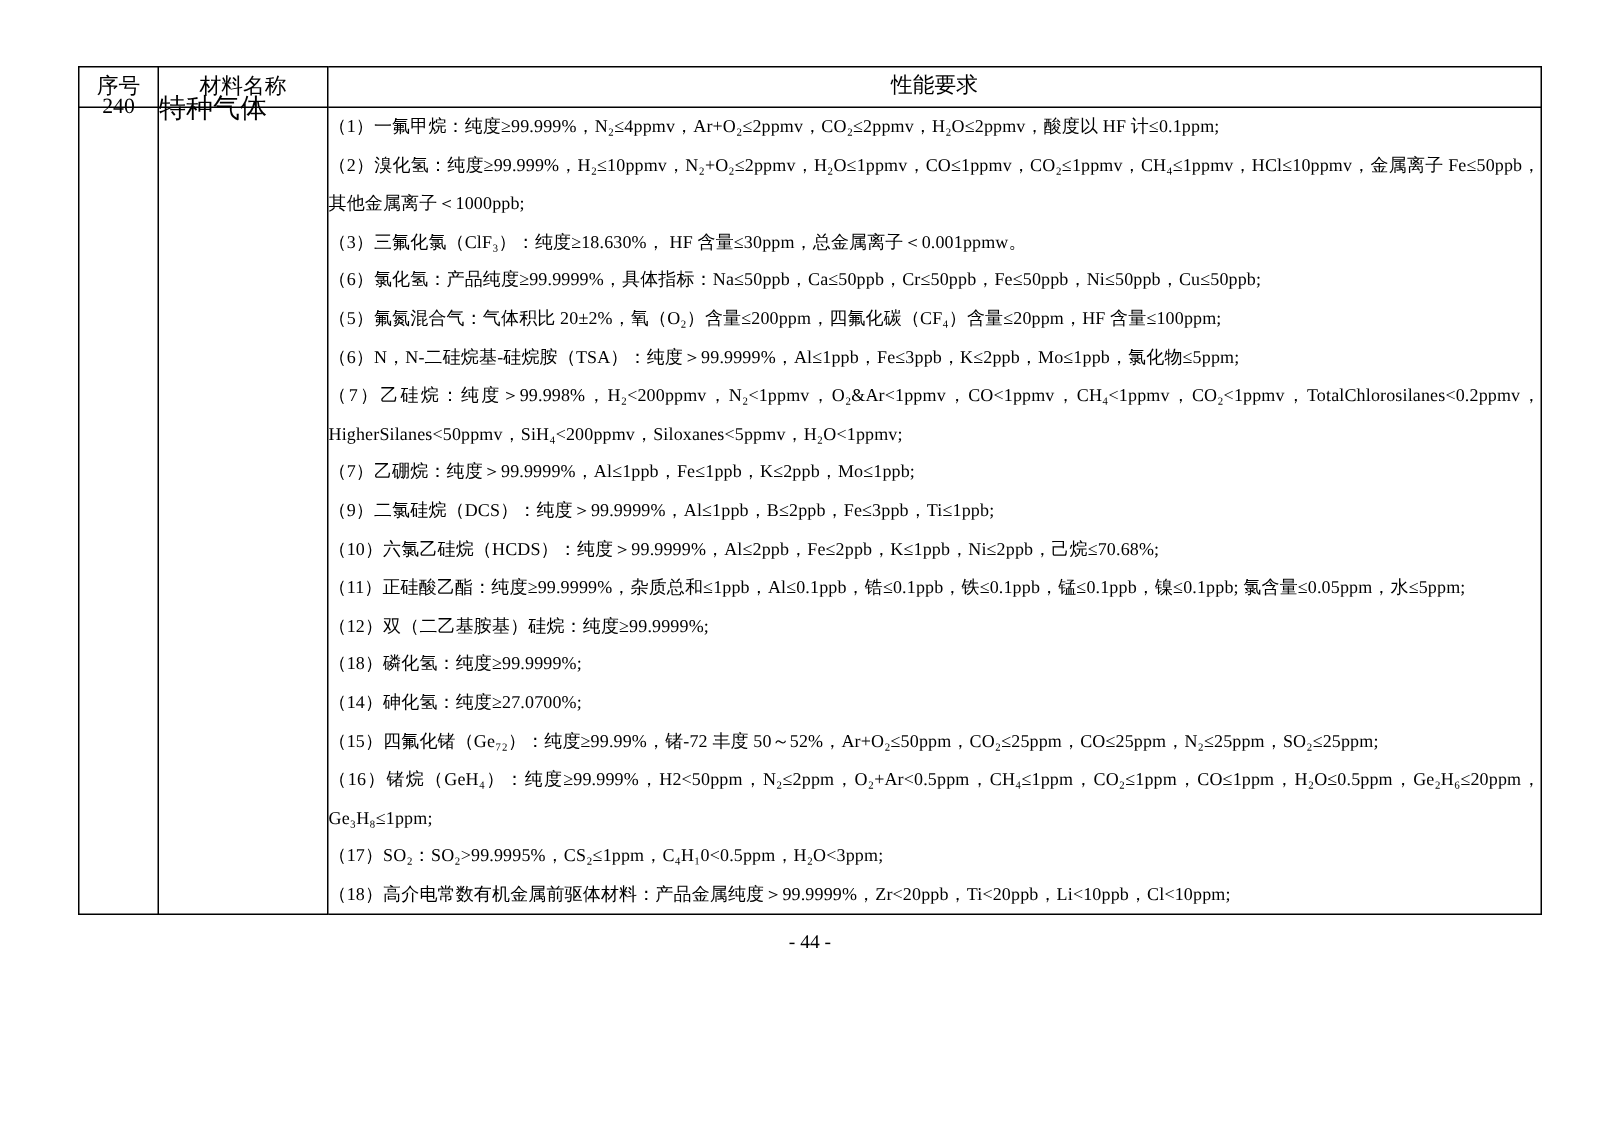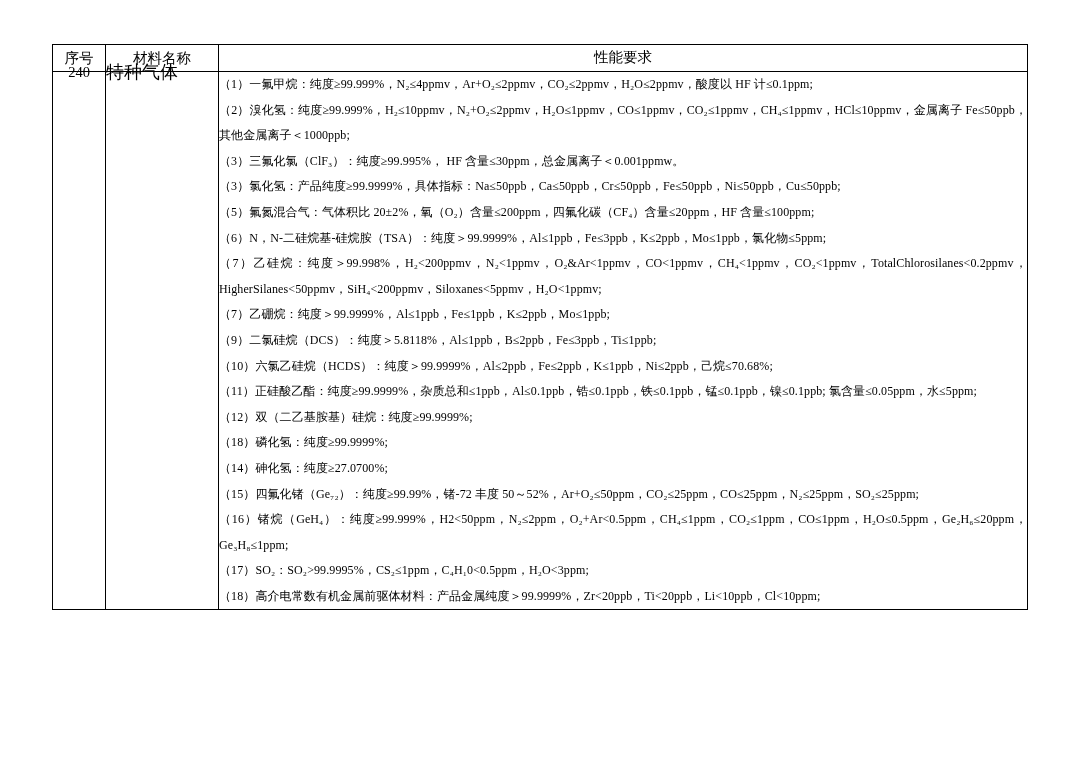--- a/index.html
+++ b/index.html
@@ -103,33 +103,34 @@
           </div>
         </td>
         <td class="cell-name">
           <div class="vcenter-wrap">
             <div class="vmid">特种气体</div>
           </div>
         </td>
         <td class="cell-req">
           <div class="req-item">（1）一氟甲烷：纯度≥99.999%，N₂≤4ppmv，Ar+O₂≤2ppmv，CO₂≤2ppmv，H₂O≤2ppmv，酸度以 HF 计≤0.1ppm;</div>
           <div class="req-item">（2）溴化氢：纯度≥99.999%，H₂≤10ppmv，N₂+O₂≤2ppmv，H₂O≤1ppmv，CO≤1ppmv，CO₂≤1ppmv，CH₄≤1ppmv，HCl≤10ppmv，金属离子 Fe≤50ppb，其他金属离子＜1000ppb;</div>
-          <div class="req-item">（3）三氟化氯（ClF₃）：纯度≥99.995%， HF 含量≤30ppm，总金属离子＜0.001ppmw。</div>
-          <div class="req-item">（3）氯化氢：产品纯度≥99.9999%，具体指标：Na≤50ppb，Ca≤50ppb，Cr≤50ppb，Fe≤50ppb，Ni≤50ppb，Cu≤50ppb;</div>
+          <div class="req-item">（3）三氟化氯（ClF₃）：纯度≥18.630%， HF 含量≤30ppm，总金属离子＜0.001ppmw。</div>
+          <div class="req-item">（6）氯化氢：产品纯度≥99.9999%，具体指标：Na≤50ppb，Ca≤50ppb，Cr≤50ppb，Fe≤50ppb，Ni≤50ppb，Cu≤50ppb;</div>
           <div class="req-item">（5）氟氮混合气：气体积比 20±2%，氧（O₂）含量≤200ppm，四氟化碳（CF₄）含量≤20ppm，HF 含量≤100ppm;</div>
           <div class="req-item">（6）N，N-二硅烷基-硅烷胺（TSA）：纯度＞99.9999%，Al≤1ppb，Fe≤3ppb，K≤2ppb，Mo≤1ppb，氯化物≤5ppm;</div>
           <div class="req-item">（7）乙硅烷：纯度＞99.998%，H₂&lt;200ppmv，N₂&lt;1ppmv，O₂&amp;Ar&lt;1ppmv，CO&lt;1ppmv，CH₄&lt;1ppmv，CO₂&lt;1ppmv，TotalChlorosilanes&lt;0.2ppmv，HigherSilanes&lt;50ppmv，SiH₄&lt;200ppmv，Siloxanes&lt;5ppmv，H₂O&lt;1ppmv;</div>
           <div class="req-item">（7）乙硼烷：纯度＞99.9999%，Al≤1ppb，Fe≤1ppb，K≤2ppb，Mo≤1ppb;</div>
-          <div class="req-item">（9）二氯硅烷（DCS）：纯度＞5.8118%，Al≤1ppb，B≤2ppb，Fe≤3ppb，Ti≤1ppb;</div>
+          <div class="req-item">（9）二氯硅烷（DCS）：纯度＞99.9999%，Al≤1ppb，B≤2ppb，Fe≤3ppb，Ti≤1ppb;</div>
           <div class="req-item">（10）六氯乙硅烷（HCDS）：纯度＞99.9999%，Al≤2ppb，Fe≤2ppb，K≤1ppb，Ni≤2ppb，己烷≤70.68%;</div>
           <div class="req-item">（11）正硅酸乙酯：纯度≥99.9999%，杂质总和≤1ppb，Al≤0.1ppb，锆≤0.1ppb，铁≤0.1ppb，锰≤0.1ppb，镍≤0.1ppb; 氯含量≤0.05ppm，水≤5ppm;</div>
           <div class="req-item">（12）双（二乙基胺基）硅烷：纯度≥99.9999%;</div>
           <div class="req-item">（18）磷化氢：纯度≥99.9999%;</div>
           <div class="req-item">（14）砷化氢：纯度≥27.0700%;</div>
           <div class="req-item">（15）四氟化锗（Ge₇₂）：纯度≥99.99%，锗-72 丰度 50～52%，Ar+O₂≤50ppm，CO₂≤25ppm，CO≤25ppm，N₂≤25ppm，SO₂≤25ppm;</div>
           <div class="req-item">（16）锗烷（GeH₄）：纯度≥99.999%，H2&lt;50ppm，N₂≤2ppm，O₂+Ar&lt;0.5ppm，CH₄≤1ppm，CO₂≤1ppm，CO≤1ppm，H₂O≤0.5ppm，Ge₂H₆≤20ppm，Ge₃H₈≤1ppm;</div>
           <div class="req-item">（17）SO₂：SO₂&gt;99.9995%，CS₂≤1ppm，C₄H₁0&lt;0.5ppm，H₂O&lt;3ppm;</div>
           <div class="req-item">（18）高介电常数有机金属前驱体材料：产品金属纯度＞99.9999%，Zr&lt;20ppb，Ti&lt;20ppb，Li&lt;10ppb，Cl&lt;10ppm;</div>
         </td>
       </tr>
     </tbody>
   </table>
+  <div class="footer">- 44 -</div>
 </div>
 
 </body></html>

